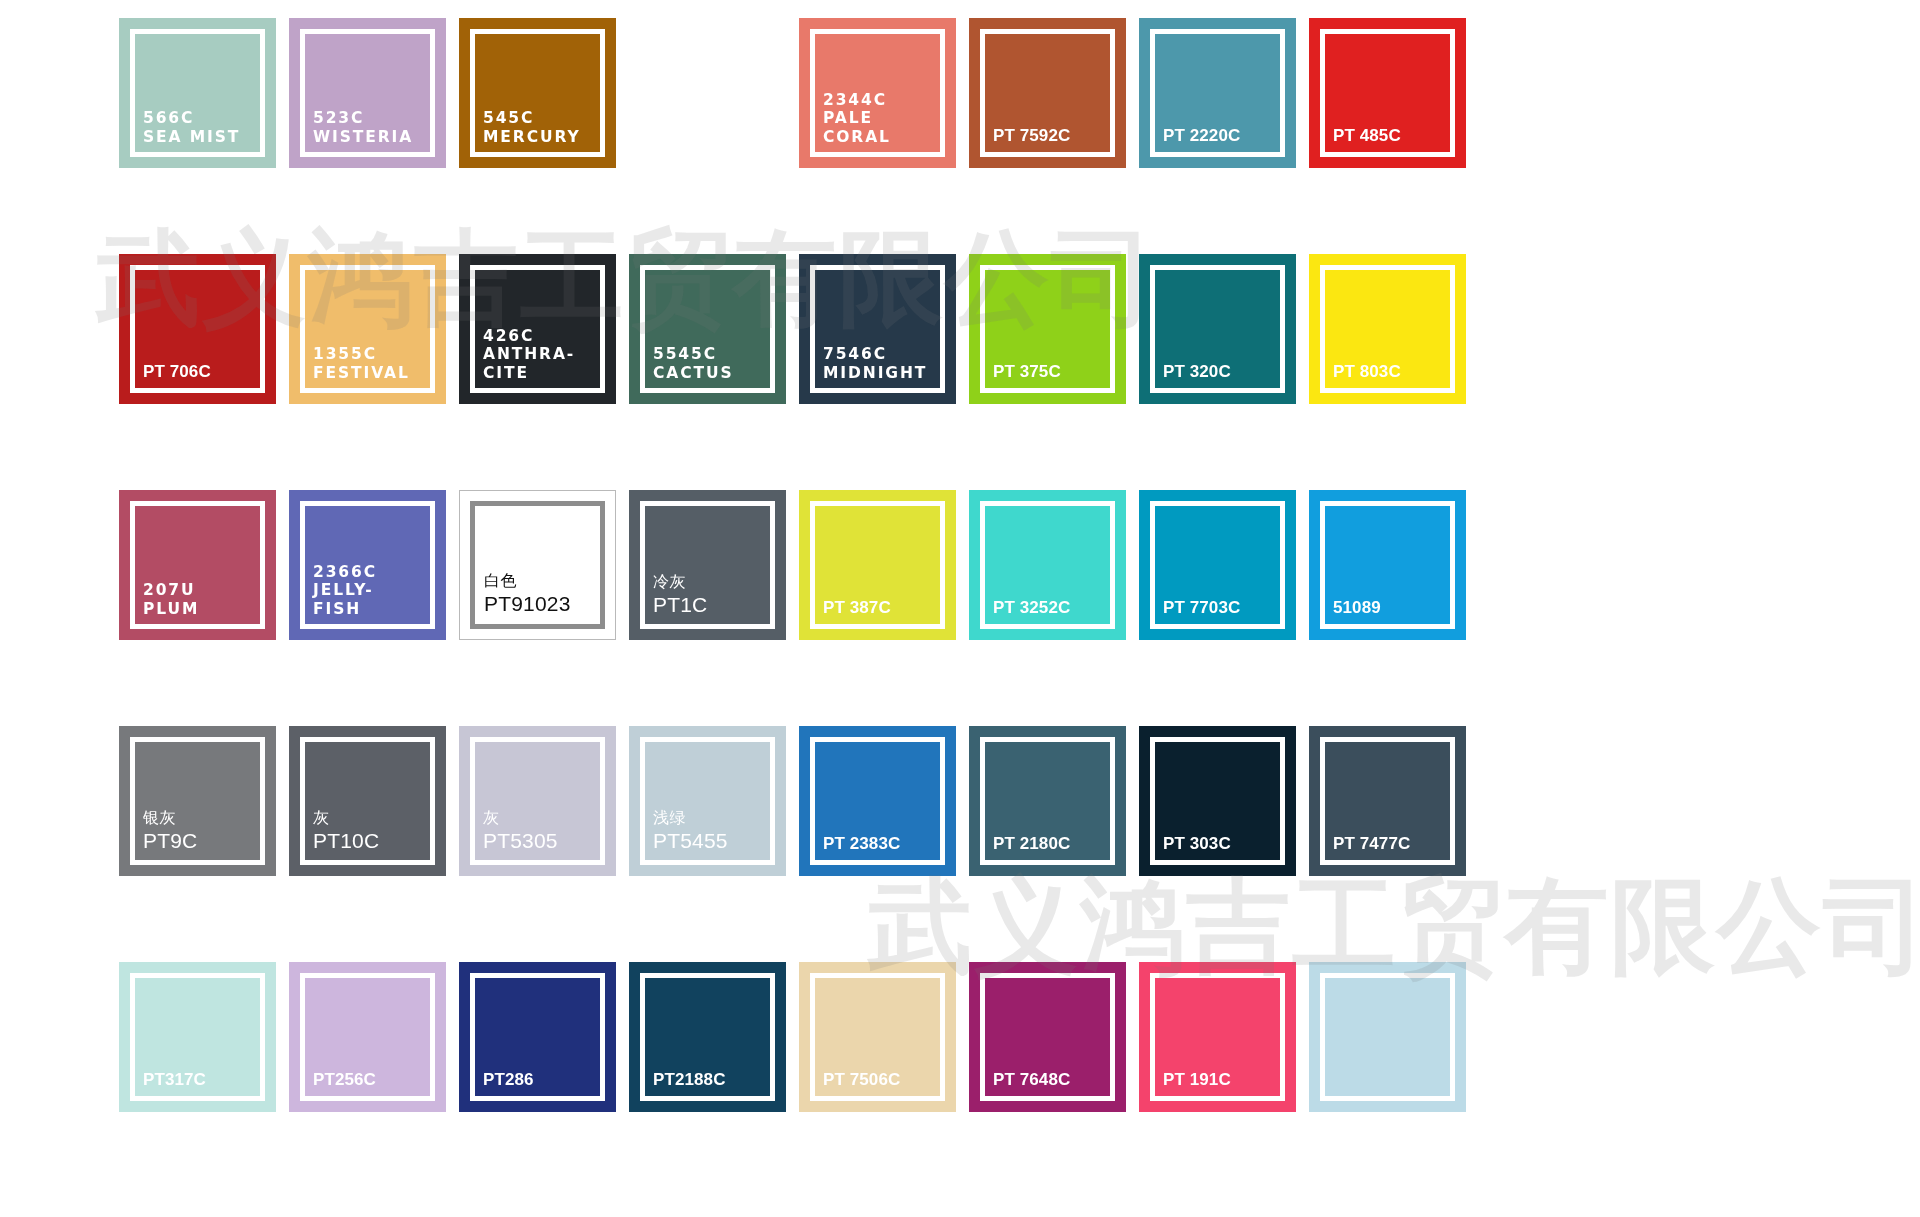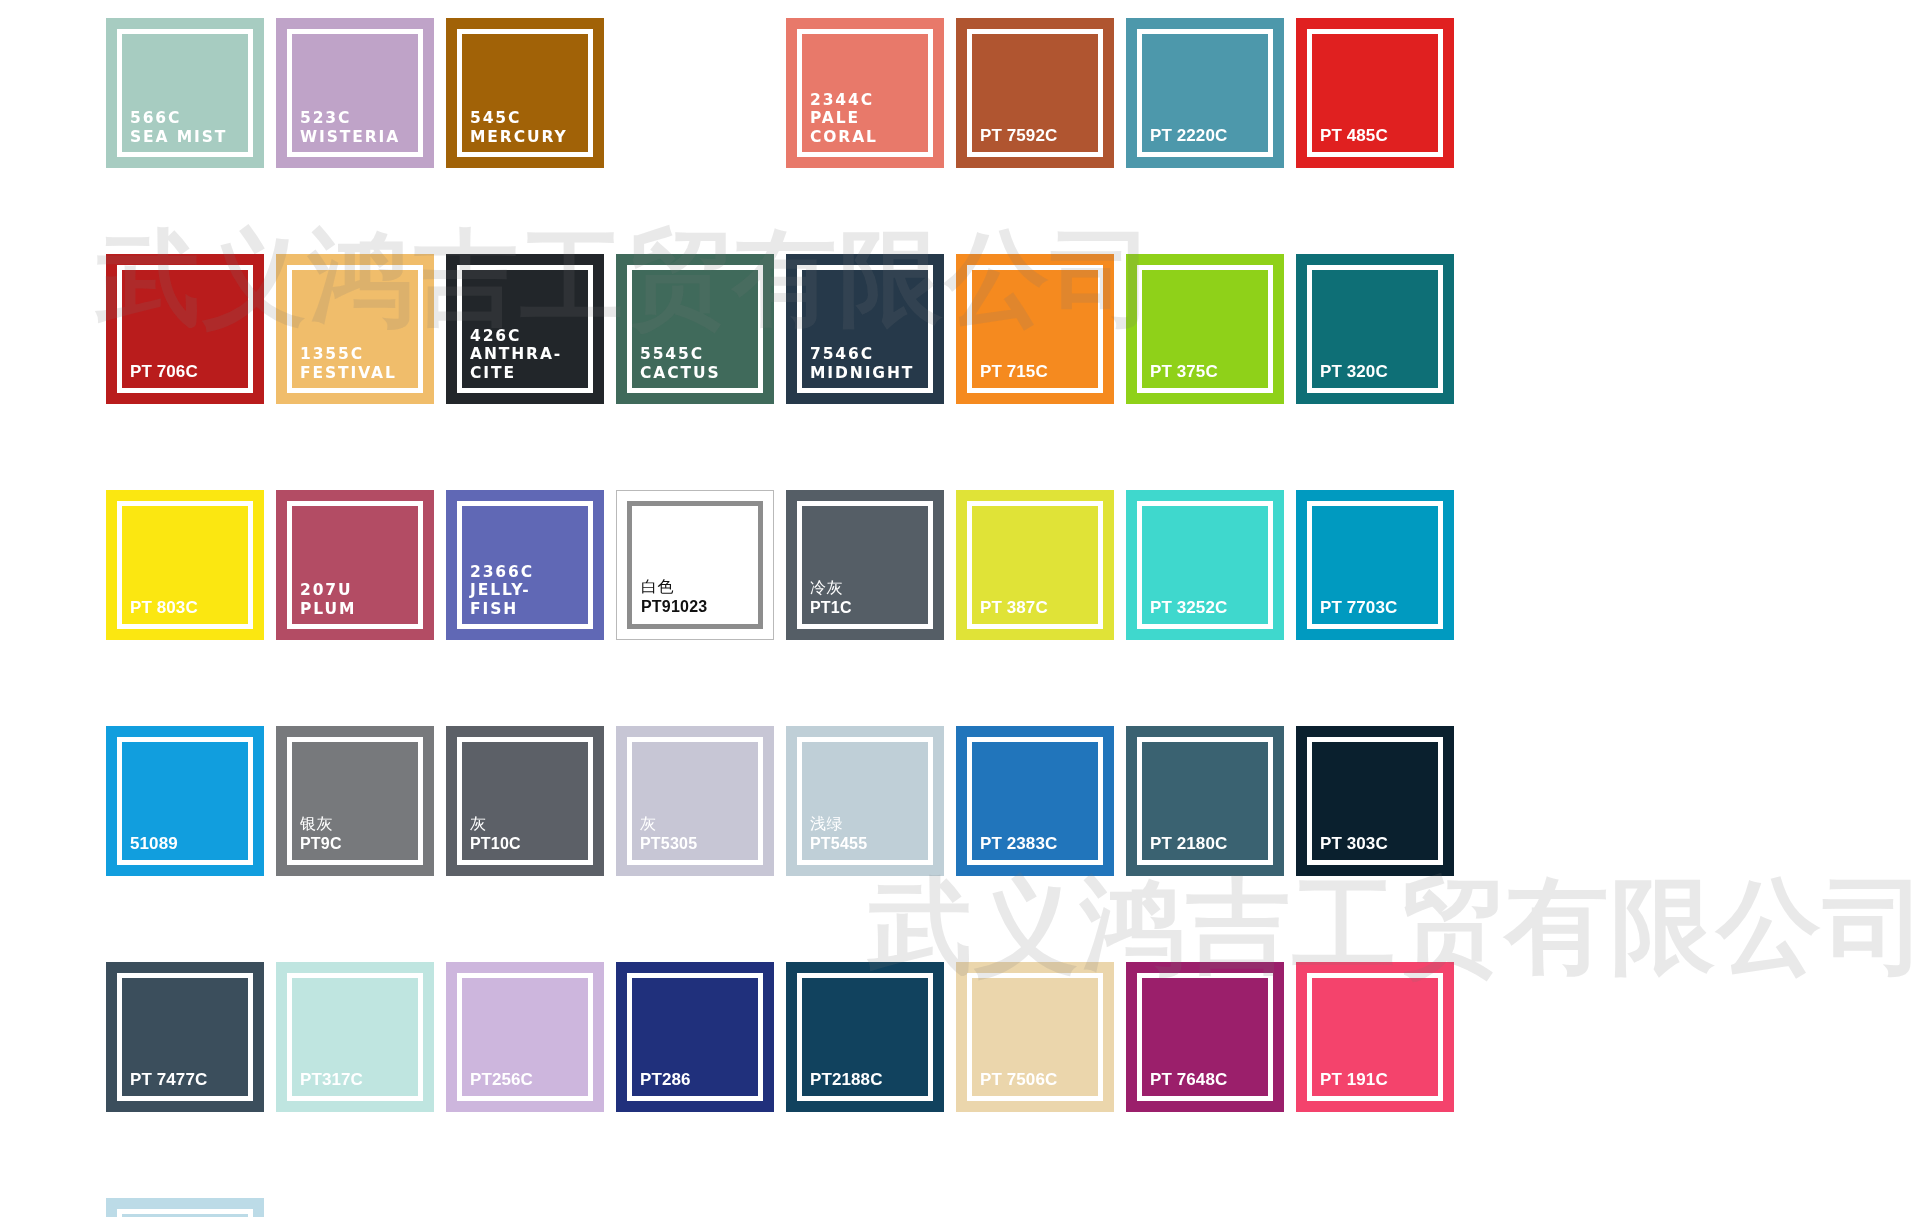--- a/index.html
+++ b/index.html
@@ -63,20 +63,21 @@
     align-items: flex-start;
     justify-content: flex-start;
   }
 
   
   .swatch {
     position: relative;
     width: 158px;
     height: 150px;
     display: block;
+    margin-left: 13px;
   }
 
   
   .swatch .frame {
     position: absolute;
     left: 11px;
     top: 11px;
     right: 11px;
     bottom: 11px;
     border: 5px solid #ffffff;
@@ -119,22 +120,22 @@
     color: #ffffff;
   }
   .label.style-cn .ln-cn {
     display: block;
     font-size: 16px;
     font-weight: 400;
     letter-spacing: 0.4px;
   }
   .label.style-cn .ln-code {
     display: block;
-    font-size: 16px;
-    font-weight: 700;
+    font-size: 21px;
+    font-weight: 400;
     letter-spacing: 0.2px;
     margin-top: 1px;
   }
 
   
   .label.dark, .label.dark .ln, .label.dark .ln-cn, .label.dark .ln-code {
     color: #111111;
   }
 
   
@@ -255,28 +256,20 @@
       <div class="cell">
         <div class="swatch" style="background: rgb(38, 57, 74);">
           <div class="frame"></div>
           <div class="label style-pantone">
             <span class="ln">7546C</span>
             <span class="ln">MIDNIGHT</span>
           </div>
         </div>
       </div>
       <div class="cell">
-        <div class="swatch" style="background: rgb(245, 138, 31);">
-          <div class="frame"></div>
-          <div class="label style-pt">
-            <span class="ln">PT 715C</span>
-          </div>
-        </div>
-      </div>
-      <div class="cell">
         <div class="swatch" style="background: rgb(143, 209, 25);">
           <div class="frame"></div>
           <div class="label style-pt">
             <span class="ln">PT 375C</span>
           </div>
         </div>
       </div>
       <div class="cell">
         <div class="swatch" style="background: rgb(14, 111, 118);">
           <div class="frame"></div>

